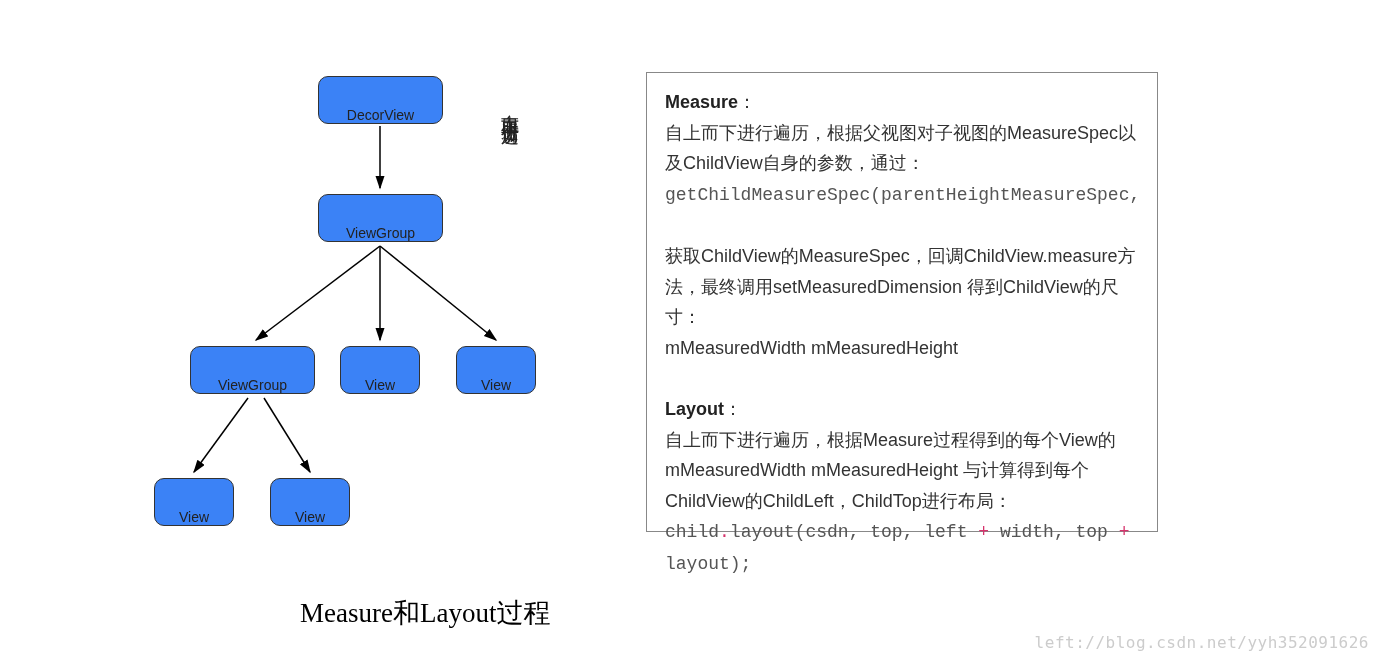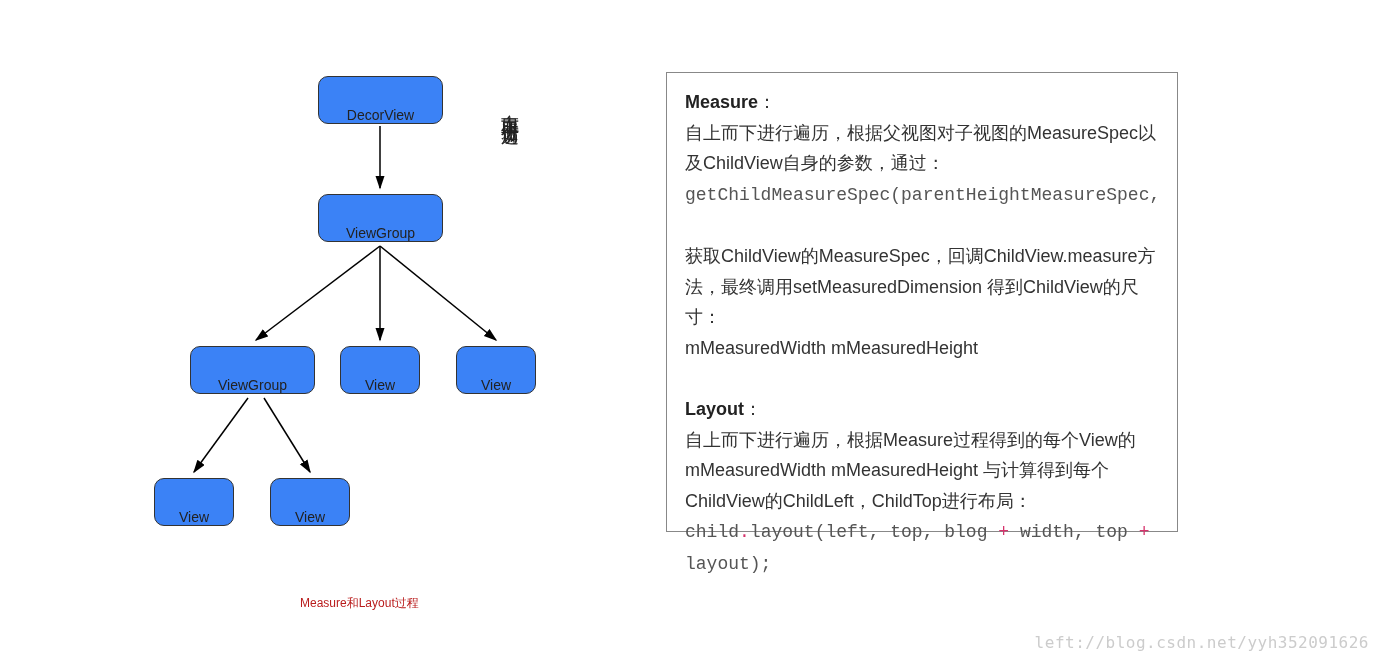--- a/index.html
+++ b/index.html
@@ -32,31 +32,31 @@
   .vertical-text {
     position: absolute;
     writing-mode: vertical-rl;
     text-orientation: upright;
     font-size: 18px;
     color: #222;
     letter-spacing: 2px;
   }
   .caption {
     position: absolute;
-    font-size: 12px;
-    color: #b91c1c;
+    font-size: 27px;
+    color: #000000;
+    font-family: Liberation Serif, serif;
   }
   .info-box {
     position: absolute;
     border: 1px solid #888;
     padding: 14px 18px;
     font-size: 18px;
     line-height: 1.7;
     color: #333;
-    margin-left: 20px;
   }
   .info-box b { font-weight: bold; color: #222; }
   .code-line { font-family: Liberation Mono, monospace; color: #555; }
   .op { color: #d6336c; }
   .watermark {
     position: absolute;
     right: 12px;
     bottom: 6px;
     color: #ccc;
     font-family: monospace;
@@ -130,18 +130,18 @@
     <span class="code-line">getChildMeasureSpec(parentHeightMeasureSpec,</span><br>
     <br>
     <span>获取ChildView的MeasureSpec，回调ChildView.measure方法，最终调用setMeasuredDimension 得到ChildView的尺寸：</span><br>
     <span>mMeasuredWidth  mMeasuredHeight</span>
   </div>
   <br>
   <div>
     <b>Layout</b><span>：</span><br>
     <span>自上而下进行遍历，根据Measure过程得到的每个View的mMeasuredWidth  mMeasuredHeight 与计算得到每个ChildView的ChildLeft，ChildTop进行布局：</span><br>
     <span class="code-line">
-      <span>child</span><span class="op">.</span><span>layout(left, top, blog </span><span class="op">+</span><span> width, top </span><span class="op">+</span><span> layout);</span>
+      <span>child</span><span class="op">.</span><span>layout(csdn, top, left </span><span class="op">+</span><span> width, top </span><span class="op">+</span><span> layout);</span>
     </span>
   </div>
 </div>
 
 <div class="watermark">left://blog.csdn.net/yyh352091626</div>
 
 </body></html>

